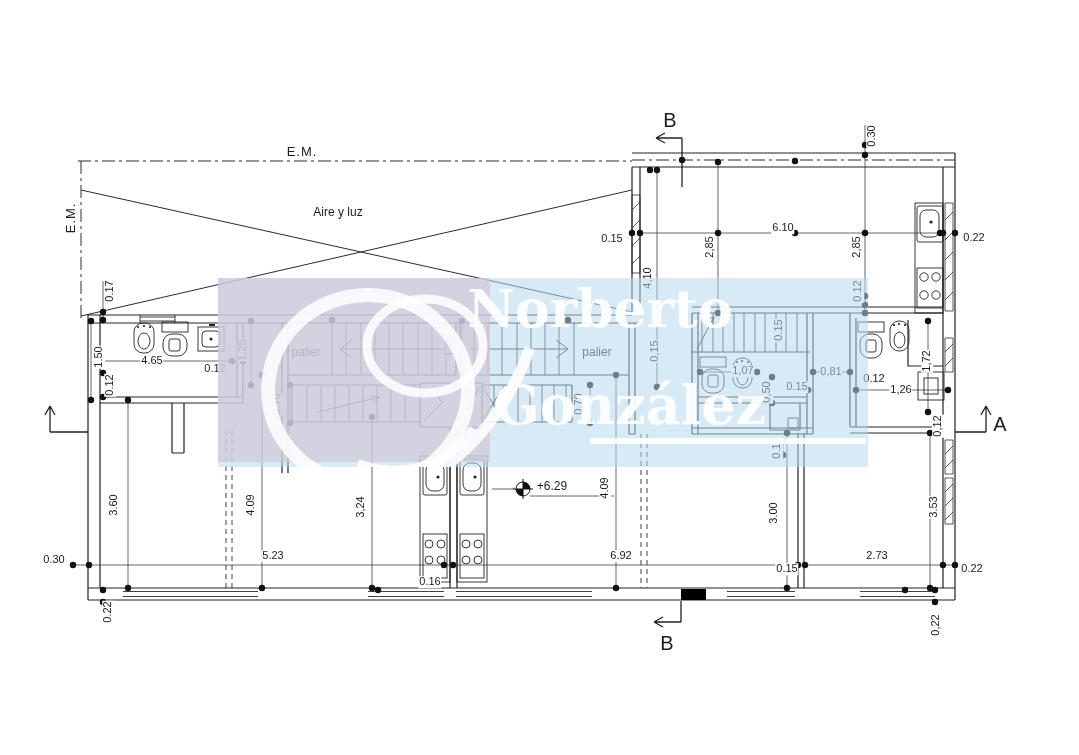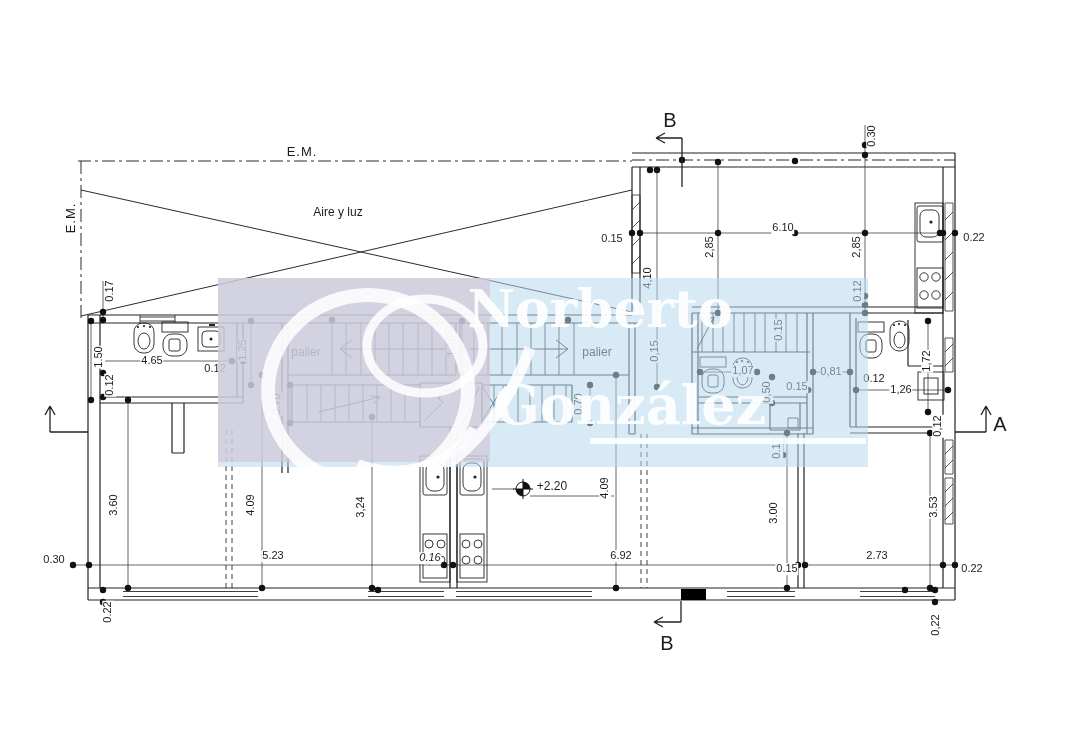--- a/index.html
+++ b/index.html
@@ -246,21 +246,21 @@
       <rect x="681" y="589" width="25" height="11" fill="#000" stroke="none"></rect>
     </g>
   </svg>
 
   <div id="dim-layer">
     <span class="ann em" style="left:302px;top:151px">E.M.</span>
     <span class="ann em rot" style="left:70px;top:218px">E.M.</span>
     <span class="ann small" style="left:338px;top:212px">Aire y luz</span>
     <span class="ann small" style="left:306px;top:352px">palier</span>
     <span class="ann small" style="left:597px;top:352px">palier</span>
-    <span class="ann level" style="left:552px;top:486px">+2.20</span>
+    <span class="ann level" style="left:552px;top:486px">+6.29</span>
     <span class="ann sec" style="left:670px;top:120px">B</span>
     <span class="ann sec" style="left:667px;top:643px">B</span>
     <span class="ann sec" style="left:1000px;top:424px">A</span>
     <div>
         <span class="dim rot" style="left: 872px; top: 136px;">0.30</span>
         <span class="dim" style="left: 612px; top: 239px;">0.15</span>
         <span class="dim" style="left: 783px; top: 228px;">6.10</span>
         <span class="dim rot" style="left: 710px; top: 247px;">2,85</span>
         <span class="dim rot" style="left: 857px; top: 247px;">2,85</span>
         <span class="dim rot" style="left: 648px; top: 278px;">4,10</span>
@@ -287,21 +287,21 @@
         <span class="dim rot" style="left: 938px; top: 426px;">0,12</span>
         <span class="dim rot" style="left: 777px; top: 448px;">0.12</span>
         <span class="dim rot" style="left: 114px; top: 505px;">3.60</span>
         <span class="dim rot" style="left: 251px; top: 505px;">4.09</span>
         <span class="dim rot" style="left: 361px; top: 507px;">3,24</span>
         <span class="dim rot" style="left: 605px; top: 488px;">4.09</span>
         <span class="dim rot" style="left: 774px; top: 513px;">3.00</span>
         <span class="dim rot" style="left: 934px; top: 507px;">3.53</span>
         <span class="dim" style="left: 54px; top: 560px;">0.30</span>
         <span class="dim" style="left: 273px; top: 556px;">5.23</span>
-        <span class="dim" style="left: 430px; top: 558px; font-style: italic;">0.16</span>
+        <span class="dim" style="left: 430px; top: 582px;">0.16</span>
         <span class="dim" style="left: 621px; top: 556px;">6.92</span>
         <span class="dim" style="left: 787px; top: 569px;">0.15</span>
         <span class="dim" style="left: 877px; top: 556px;">2.73</span>
         <span class="dim" style="left: 972px; top: 569px;">0.22</span>
         <span class="dim rot" style="left: 108px; top: 612px;">0.22</span>
         <span class="dim rot" style="left: 936px; top: 625px;">0,22</span>
       </div>
   </div>
 
   <div id="watermark">

